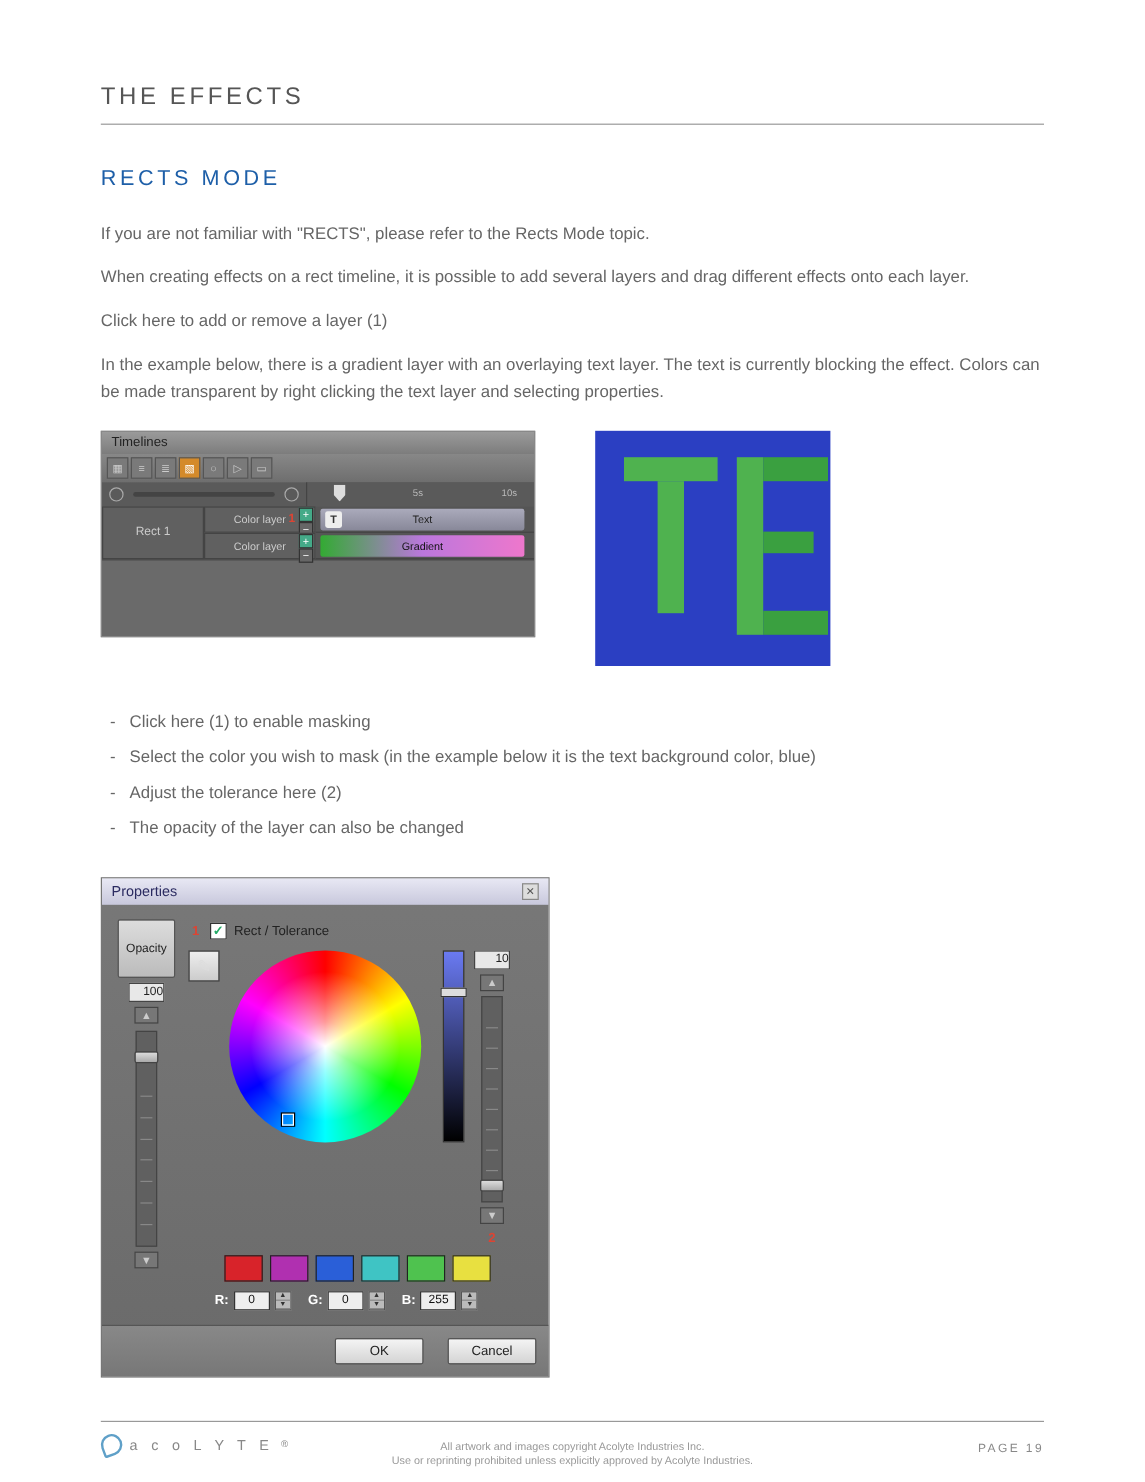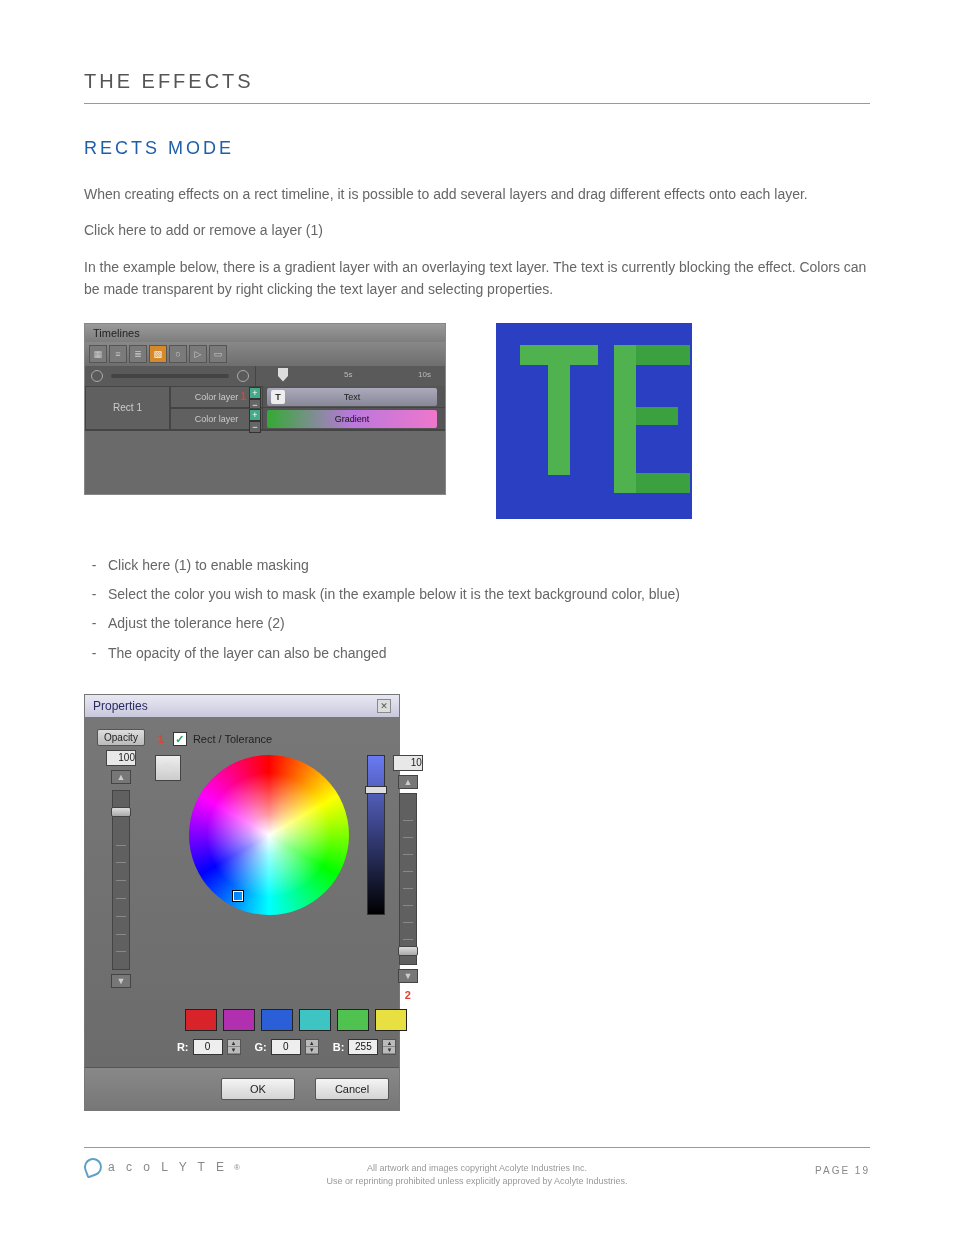--- a/index.html
+++ b/index.html
@@ -43,27 +43,27 @@
   
   .preview-sq { width: 196px; height: 196px; background: #2b3fc2; position: relative; }
   .bar { position: absolute; background: #4fb24f; }
 
   
   .bullets { margin: 4px 0 26px 6px; }
   .bullets .row { display:flex; gap:10px; font-size:14px; color:#666; line-height:2.1;}
   .bullets .dash{ width:8px; text-align:center;}
 
   
-  .props { width: 316px; background: linear-gradient(#787878,#6a6a6a); border: 1px solid #777; font-size: 11px; color: #ddd; }
+  .props { width: 374px; background: linear-gradient(#787878,#6a6a6a); border: 1px solid #777; font-size: 11px; color: #ddd; }
   .props-title { background: linear-gradient(#e8e8f4,#c8c8dc); color: #2a2a60; padding: 4px 8px; display: flex; justify-content: space-between; align-items: center; font-size: 12px;}
   .props-close { width:14px; height:14px; border:1px solid #888; background:#ddd; color:#555; font-size:9px; display:flex;align-items:center;justify-content:center;}
   .props-inner { padding: 12px; }
   .props-row1 { display: flex; gap: 10px; align-items:flex-start; }
   .opacity-col { width: 50px; display:flex; flex-direction:column; align-items:center; gap:4px;}
-  .opacity-btn { background: linear-gradient(#ddd,#bbb); color:#222; border:1px solid #555; padding:2px 6px; border-radius:2px; font-size:10px;}
+  .opacity-btn { background: linear-gradient(#ddd,#bbb); color:#222; border:1px solid #555; padding:18px 6px; border-radius:2px; font-size:10px;}
   .small-num { width:30px; height:16px; background:#e8e8e8; color:#222; border:1px solid #444; font-size:10px; text-align:right; line-height:14px;}
   .vslider { width: 18px; height: 180px; background: #606060; border:1px solid #444; position:relative; margin-top:2px;}
   .vslider .tick { position:absolute; left:3px; right:3px; height:1px; background:#888;}
   .vslider .thumb { position:absolute; left:-2px; right:-2px; height:10px; background: linear-gradient(#ddd,#aaa); border:1px solid #444; border-radius:2px;}
   .arrow-btn { width:20px; height:14px; background:#777; border:1px solid #444; display:flex;align-items:center;justify-content:center; color:#ccc; font-size:9px;}
   .mask-col { flex:1; }
   .mask-header { display:flex; align-items:center; gap:6px; margin-bottom:6px; height:20px;}
   .mask-callout1 { width:12px; height:16px; display:flex;align-items:center;justify-content:center; color:#d43; font-weight:bold; font-size:11px;}
   .checkbox { width:14px; height:14px; background:#fff; border:1px solid #333; display:flex;align-items:center;justify-content:center; color:#2a6; font-size:11px; font-weight:bold;}
   .mask-body { display:flex; gap:8px; align-items:flex-start;}
@@ -97,20 +97,21 @@
   .copy { position:absolute; left:50%; transform:translateX(-50%); text-align:center; font-size:9px; color:#999; line-height:1.4; top:14px; width:500px;}
   .pgnum { margin-left:auto; font-size:10px; letter-spacing:2px; color:#888;}
 </style>
 </head>
 <body>
 
 <div class="page">
   <div class="h1">THE EFFECTS</div>
   <div class="h2">RECTS MODE</div>
 
+  <p class="body-text">If you are not familiar with "RECTS", please refer to the Rects Mode topic.</p>
   <p class="body-text">When creating effects on a rect timeline, it is possible to add several layers and drag different effects onto each layer.</p>
   <p class="body-text">Click here to add or remove a layer (1)</p>
   <p class="body-text">In the example below, there is a gradient layer with an overlaying text layer. The text is currently blocking the effect. Colors can be made transparent by right clicking the text layer and selecting properties.</p>
 
   <div class="figure-row">
 
     <div class="timelines-panel">
       <div class="tp-title">Timelines</div>
       <div class="tp-toolbar">
         <div class="tp-ico">▦</div>

